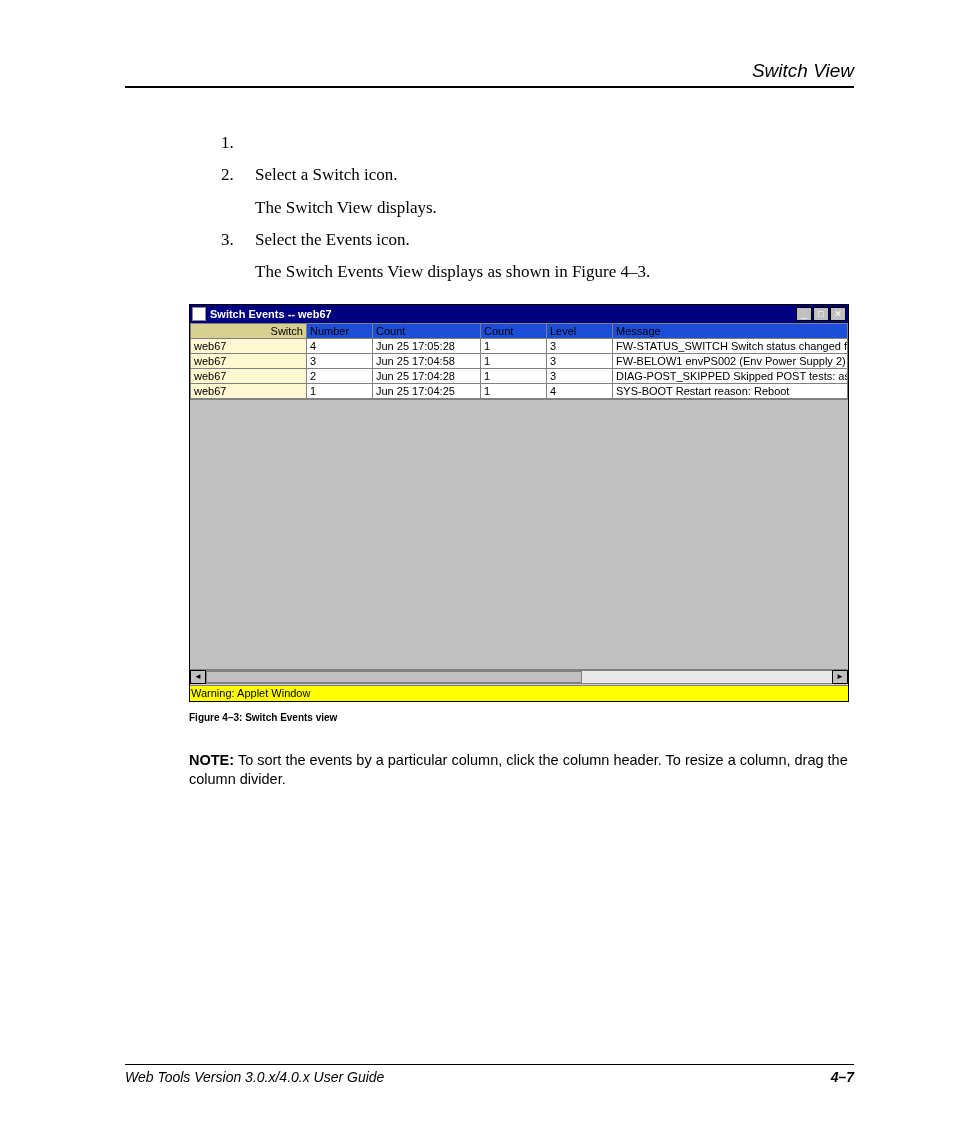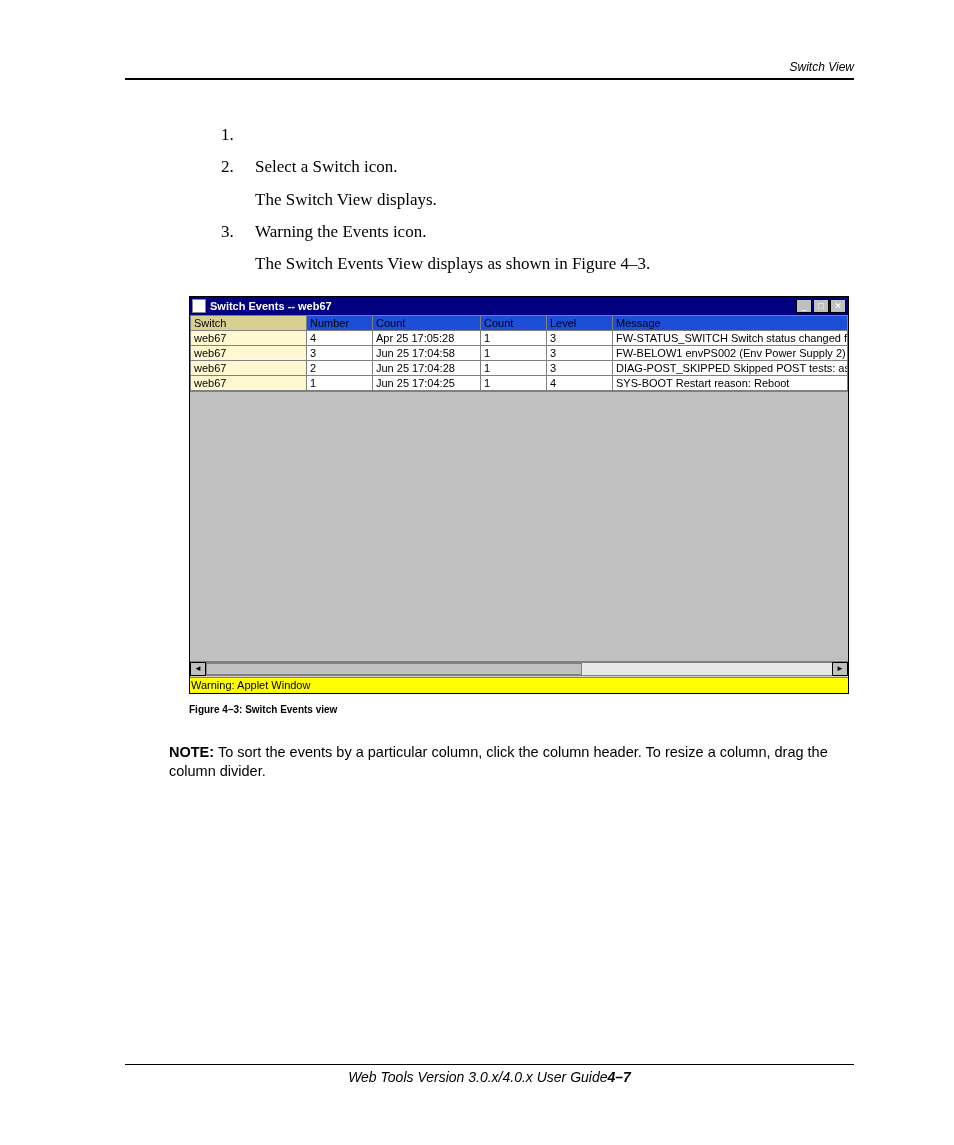--- a/index.html
+++ b/index.html
@@ -11,21 +11,21 @@
     color: #000;
     position: relative;
   }
   .page {
     padding: 60px 100px 0 125px;
   }
   .running-head {
     text-align: right;
     font-style: italic;
     font-family: Arial, Helvetica, sans-serif;
-    font-size: 12px;
+    font-size: 19px;
     margin-bottom: 4px;
   }
   .top-rule {
     border-top: 2px solid #000;
     margin-bottom: 42px;
   }
   .h1 {
     font-family: Arial, Helvetica, sans-serif;
     font-weight: bold;
     font-size: 26px;
@@ -84,21 +84,21 @@
     background:#1d4ed8;
     font-weight:normal;
     text-align:left;
     padding:1px 3px;
     font-size:11px;
     height:14px;
     white-space:nowrap;
     overflow:hidden;
   }
   .grid td { background:#fff; }
-  .grid th.sorted { background:#d8d090; }
+  .grid th.sorted { background:#d8d090;text-align:right; }
   .grid td.sortcol { background:#fff8d0; }
   .grid-body-area {
     height: 270px;
     background:#c0c0c0;
     border-top:1px solid #808080;
   }
   .hscroll {
     height:16px;
     background:#d4d0c8;
     border-top:1px solid #808080;
@@ -135,36 +135,36 @@
   }
   .fig-caption {
     font-family: Arial, Helvetica, sans-serif;
     font-weight: bold;
     font-size: 10px;
     margin: 10px 0 0 64px;
   }
   .note {
     font-family: Arial, Helvetica, sans-serif;
     font-size: 14.5px;
-    margin: 28px 0 0 44px;
+    margin: 28px 0 0 64px;
     line-height:1.35;
   }
   .note b { font-weight:bold; }
   .footer {
     position:absolute;
     left:125px; right:100px;
     bottom:60px;
   }
   .footer-rule {
     border-top:1px solid #000;
     margin-bottom:4px;
   }
   .footer-row {
     display:flex;
-    justify-content:center;
+    justify-content:space-between;
     font-family: Arial, Helvetica, sans-serif;
     font-style: italic;
     font-size:14px;
   }
   .footer-row .pn { font-weight:bold; font-style:normal; }
   .footer-row .pn i { font-style:italic; }
 </style>
 </head>
 <body>
 
@@ -177,21 +177,21 @@
     <div class="step-row">
       <div class="step-num">1.</div>
     </div>
     <div class="step-row">
       <div class="step-num">2.</div>
       <div>Select a Switch icon.</div>
     </div>
     <div class="step-sub">The Switch View displays.</div>
     <div class="step-row">
       <div class="step-num">3.</div>
-      <div>Warning the Events icon.</div>
+      <div>Select the Events icon.</div>
     </div>
     <div class="step-sub">The Switch Events View displays as shown in Figure 4–3.</div>
   </div>
 
   <div class="figure-wrap">
     <div class="win">
       <div class="titlebar">
         <span class="sys-icon"></span>
         <span class="titlebar-title">Switch Events -- web67</span>
         <span class="win-btns">
@@ -217,21 +217,21 @@
             <th>Count</th>
             <th>Count</th>
             <th>Level</th>
             <th>Message</th>
           </tr>
         </thead>
         <tbody>
           <tr>
             <td class="sortcol">web67</td>
             <td>4</td>
-            <td>Apr 25 17:05:28</td>
+            <td>Jun 25 17:05:28</td>
             <td>1</td>
             <td>3</td>
             <td>FW-STATUS_SWITCH Switch status changed f</td>
           </tr>
           <tr>
             <td class="sortcol">web67</td>
             <td>3</td>
             <td>Jun 25 17:04:58</td>
             <td>1</td>
             <td>3</td>

